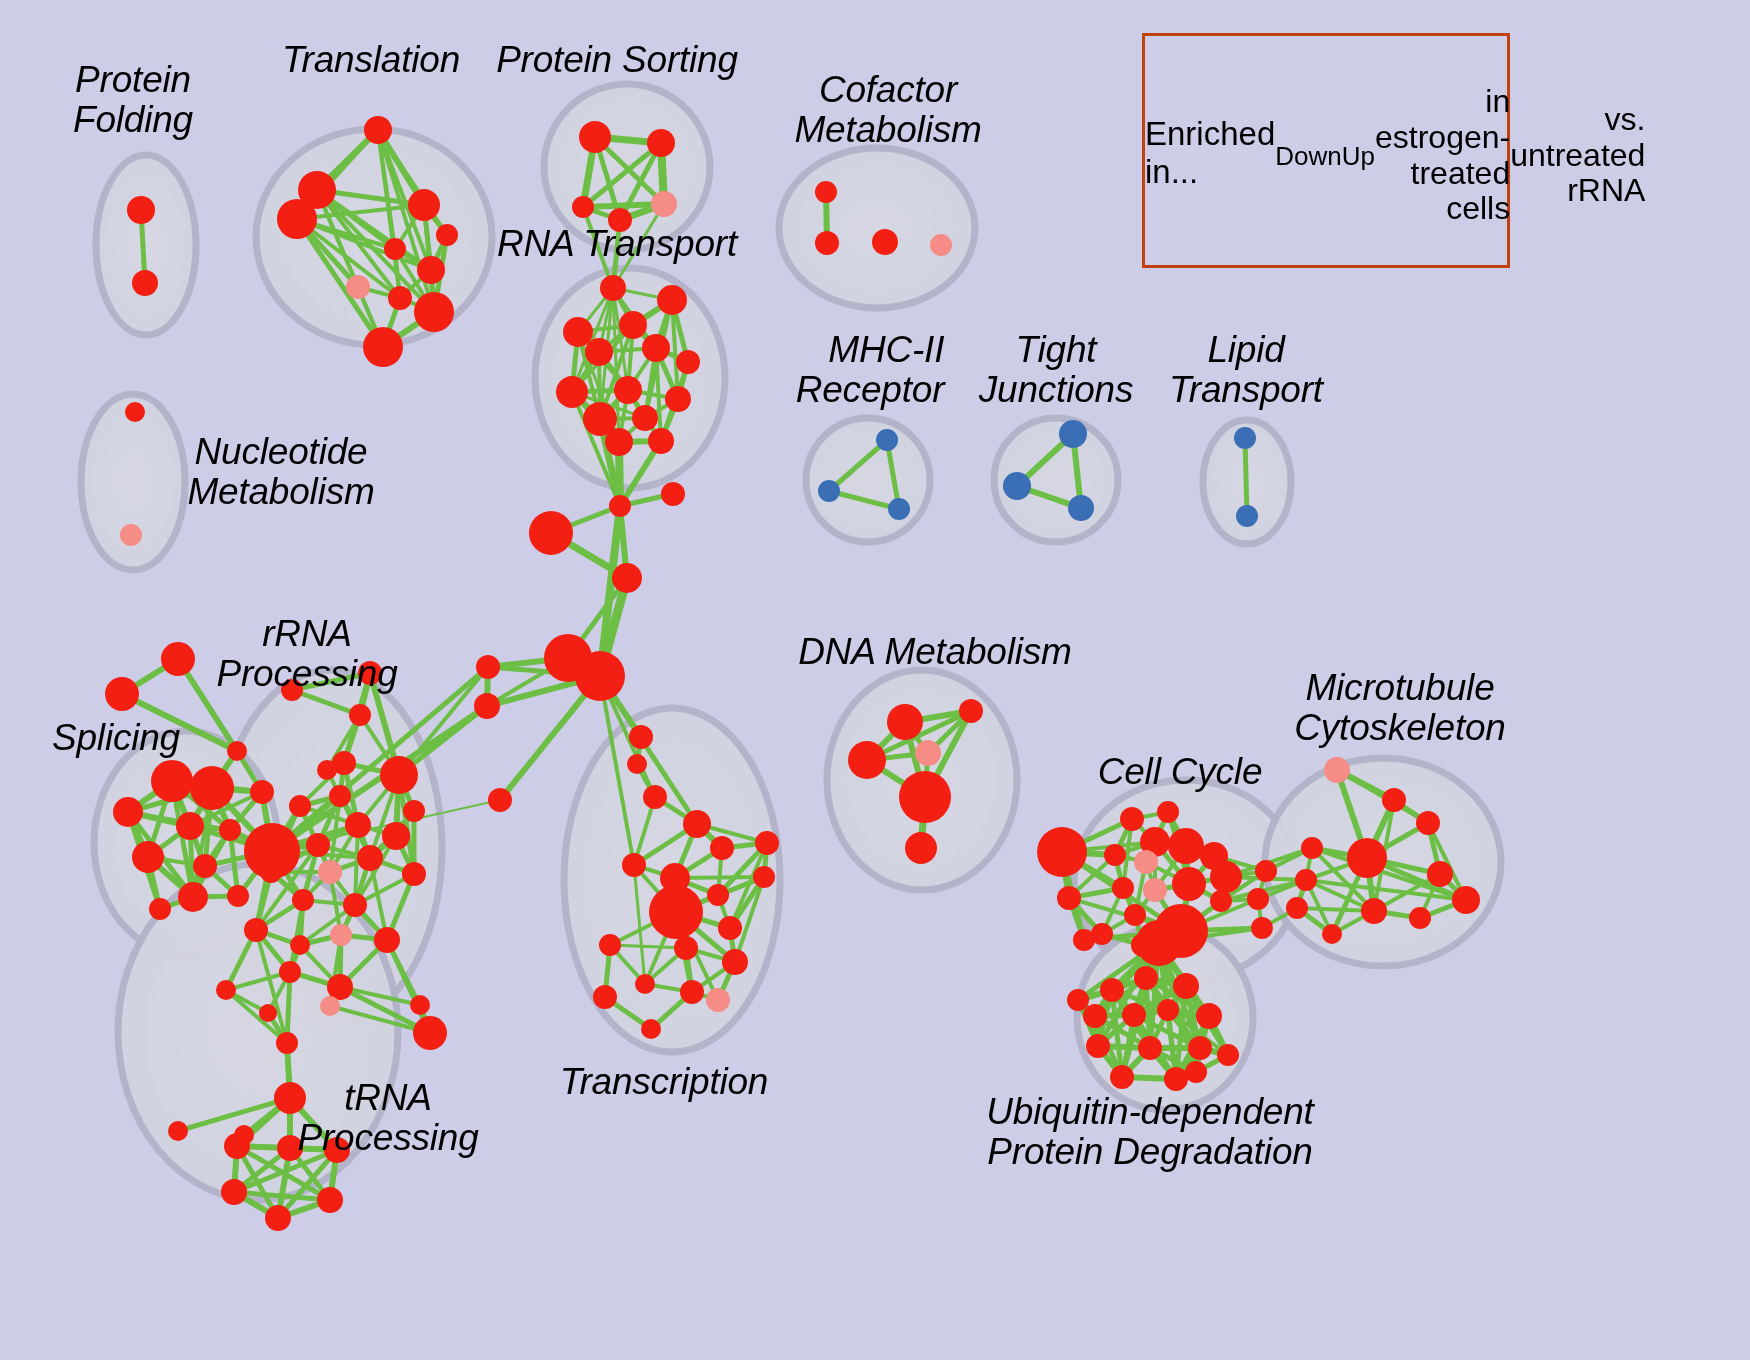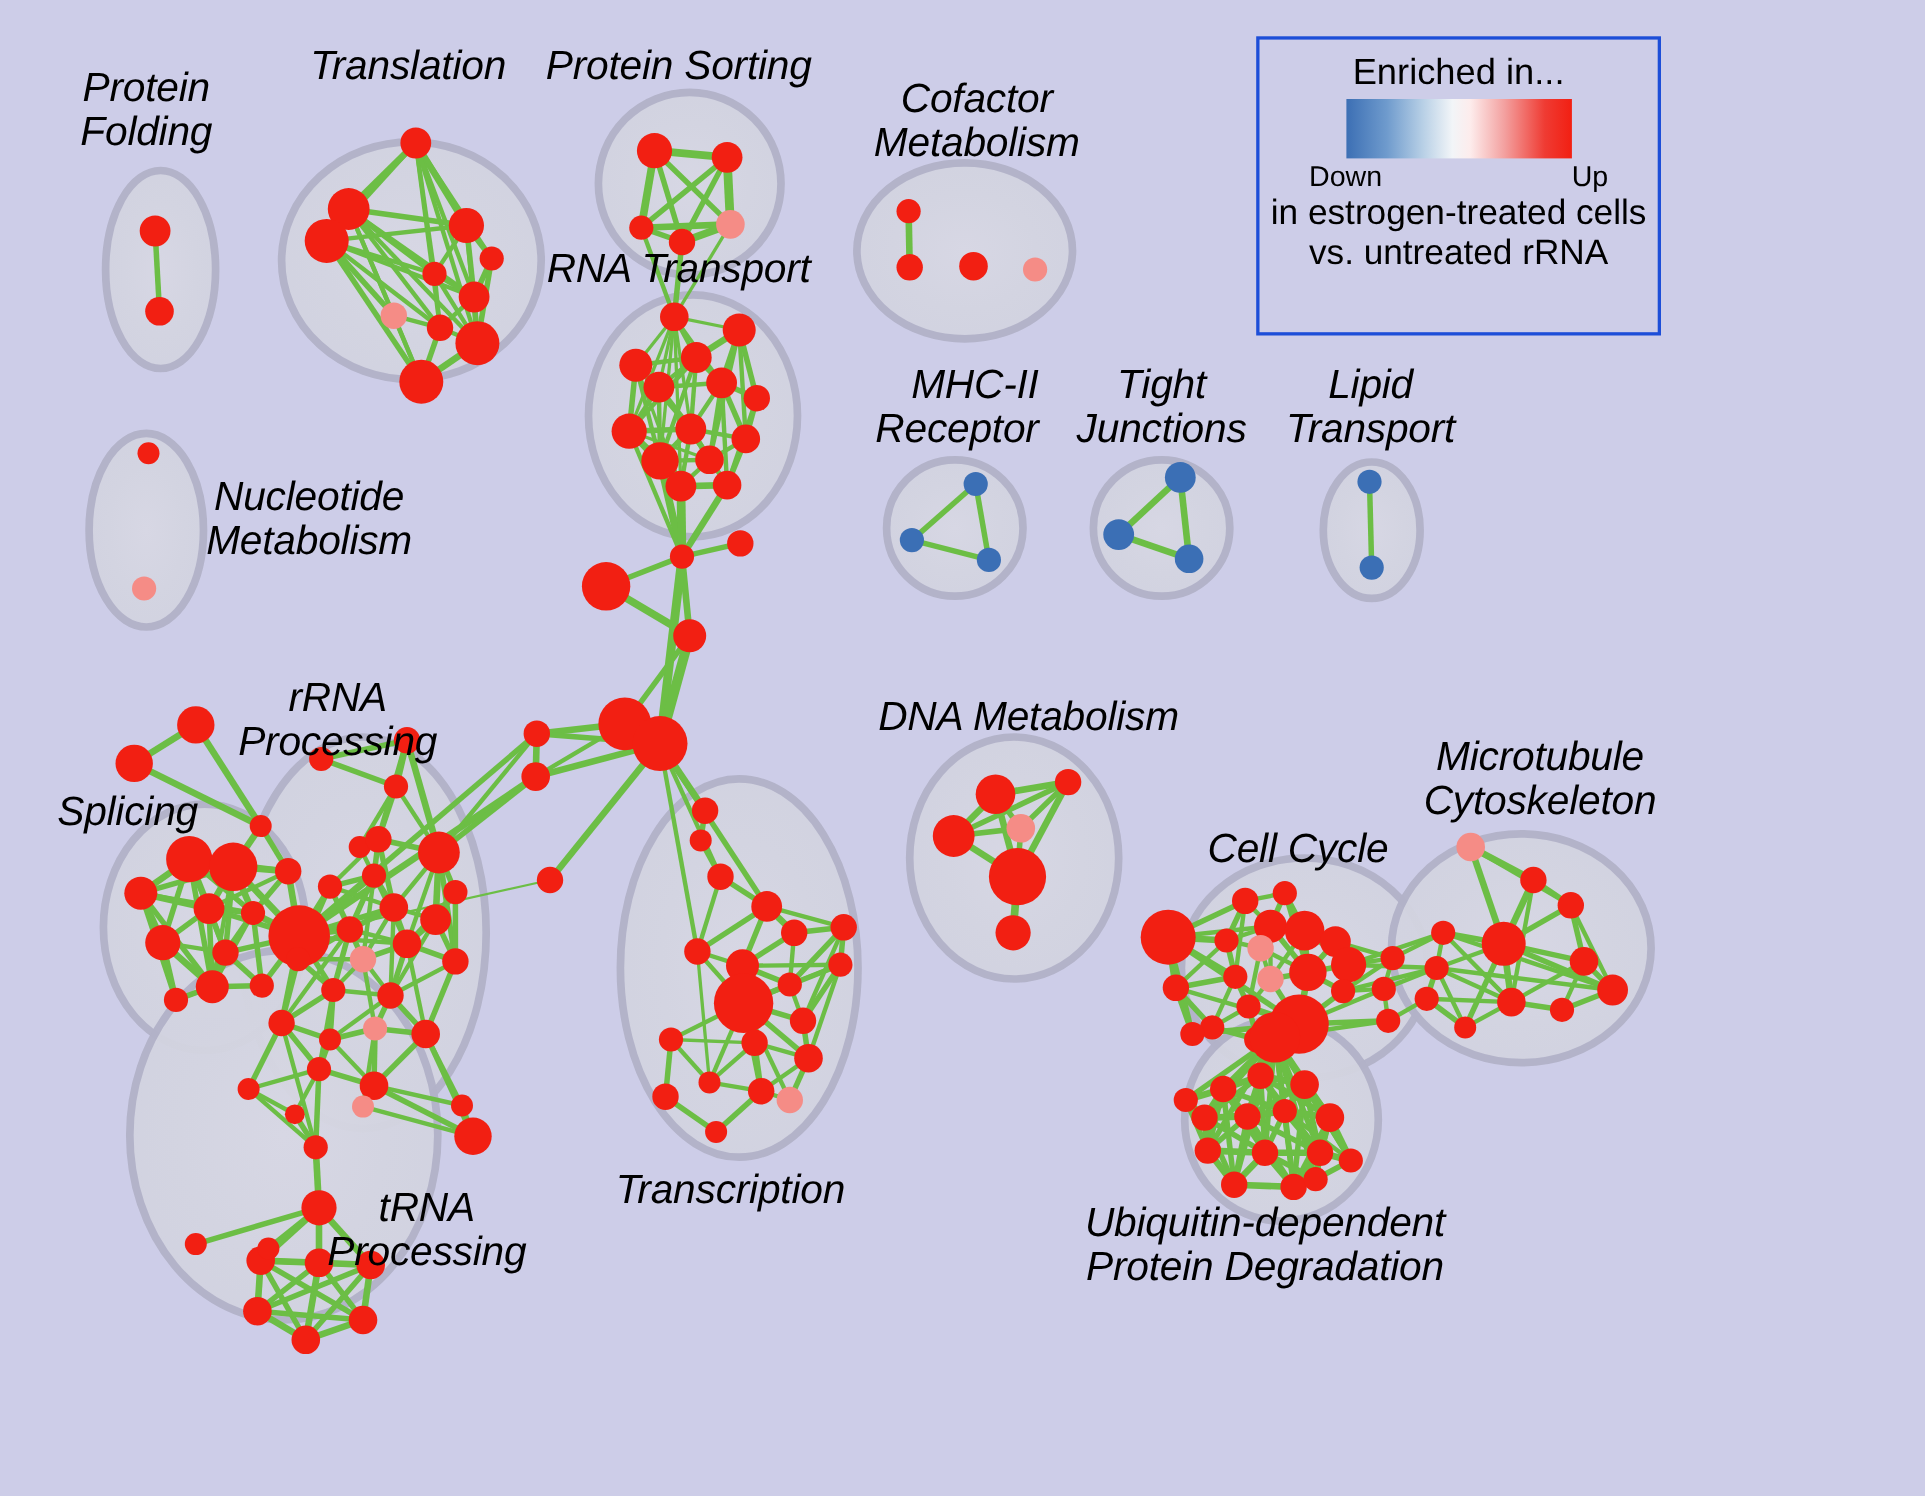--- a/index.html
+++ b/index.html
@@ -34,26 +34,26 @@
     transform: translateX(-50%);
     letter-spacing: -0.2px;
     font-style: italic;
   }
   
   #legend {
     position: absolute;
     left: 1142px;
     top: 33px;
     width: 368px;
-    height: 272px;
+    height: 235px;
     background: #cdcde8;
-    border: 3px solid #1d4ed8;
+    border: 3px solid #c2410c;
     box-sizing: border-box;
     display: flex;
-    flex-direction: column;
+    flex-direction: row;
     align-items: center;
     padding-top: 10px;
   }
   #legend-title {
     font-size: 33px;
     color: #000;
     font-family: "Liberation Sans", sans-serif;
     margin-bottom: 6px;
   }
   #legend-bar {

